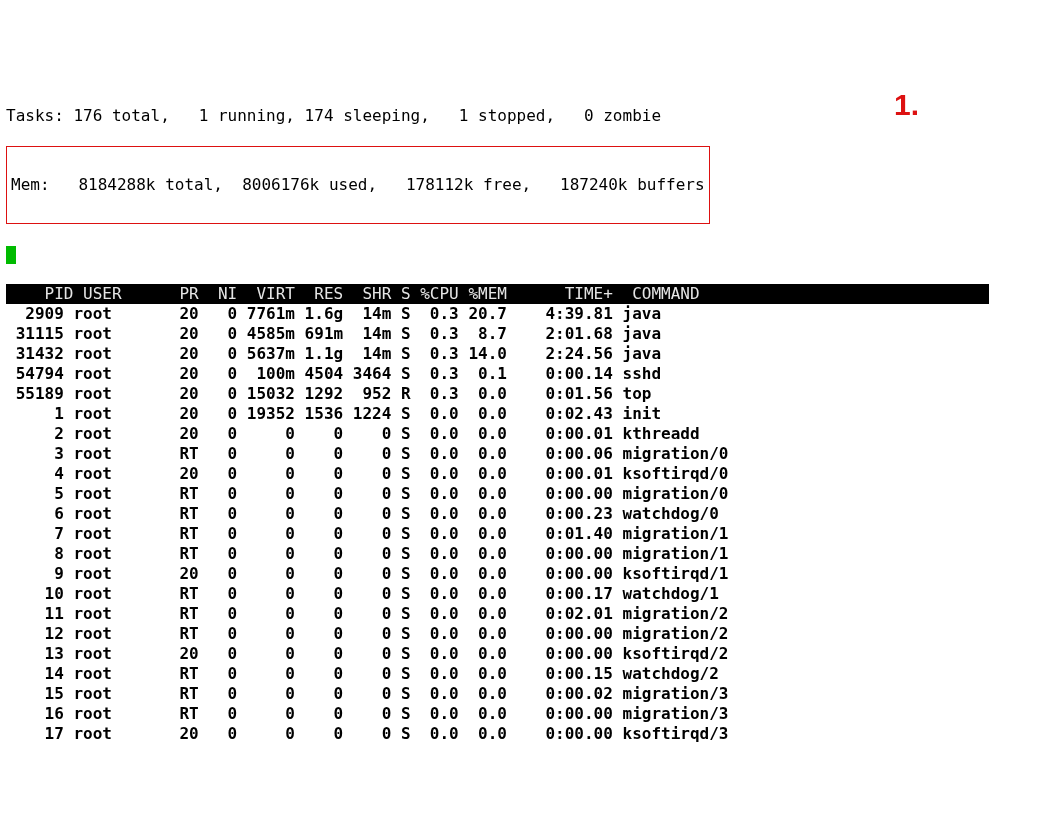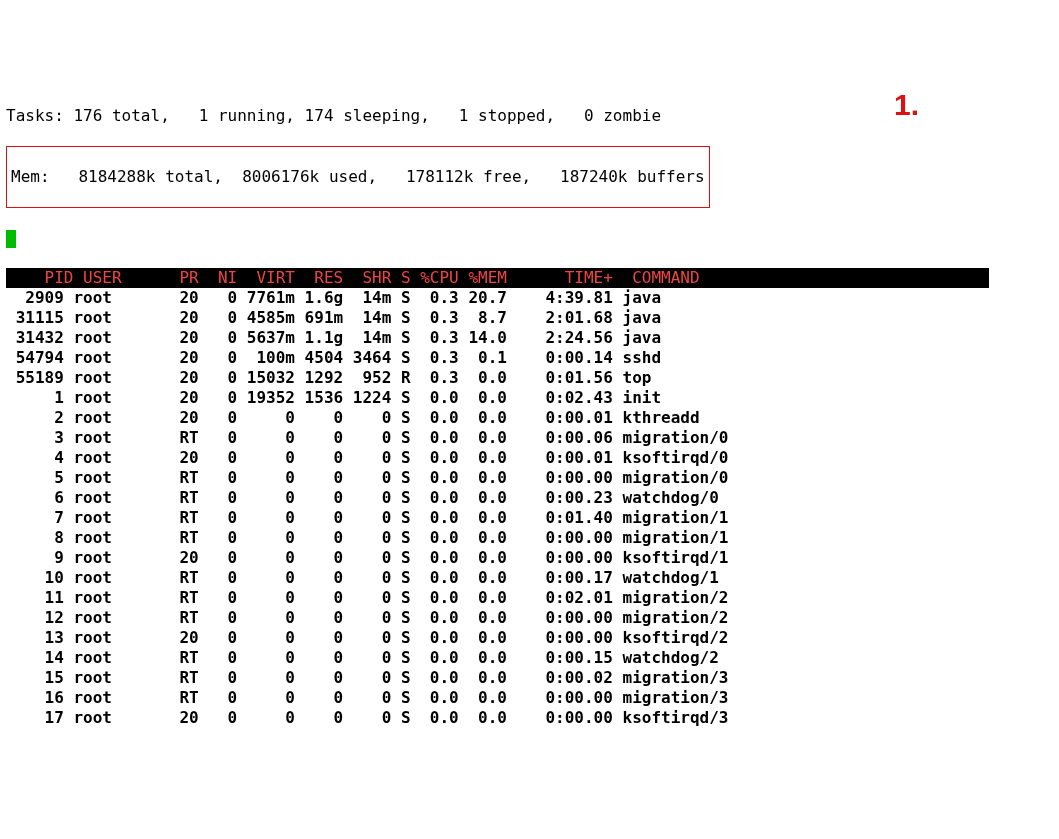--- a/index.html
+++ b/index.html
@@ -11,36 +11,36 @@
     line-height: 1.25;
     color: #000;
     white-space: pre;
     position: relative;
     width: 1059px;
     box-sizing: border-box;
   }
   .summary-line { white-space: pre; }
   .memswap-box {
     border: 1px solid #d11;
-    padding: 0 4px;
+    padding: 8px 4px;
     display: inline-block;
     white-space: pre;
   }
   .annotation {
     position: absolute;
     right: 140px;
     top: 86px;
     color: #d11;
     font-size: 30px;
     font-weight: bold;
     font-family: Arial, sans-serif;
   }
   .header-row {
     background: #000;
-    color: #ef4444;
+    color: #e5e5e5;
     white-space: pre;
     display: inline-block;
     min-width: 760px;
   }
   .cursor-block {
     display: inline-block;
     width: 10px;
     height: 18px;
     background: #0b0;
     vertical-align: bottom;

